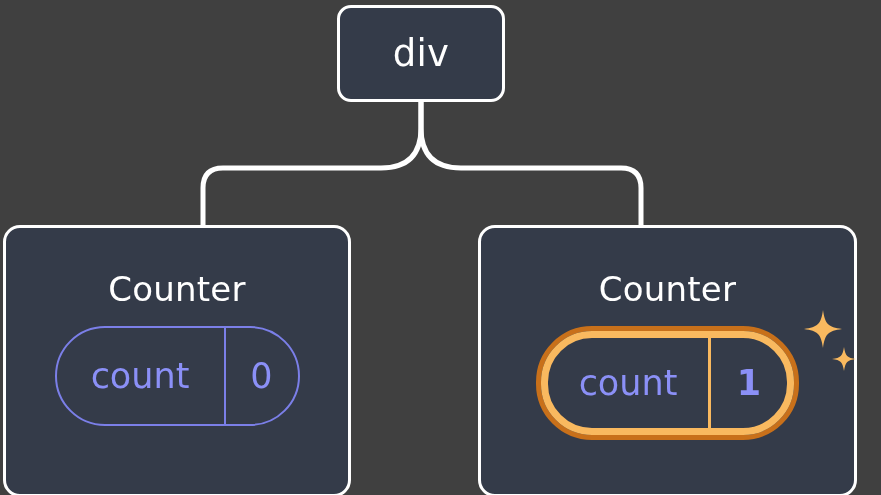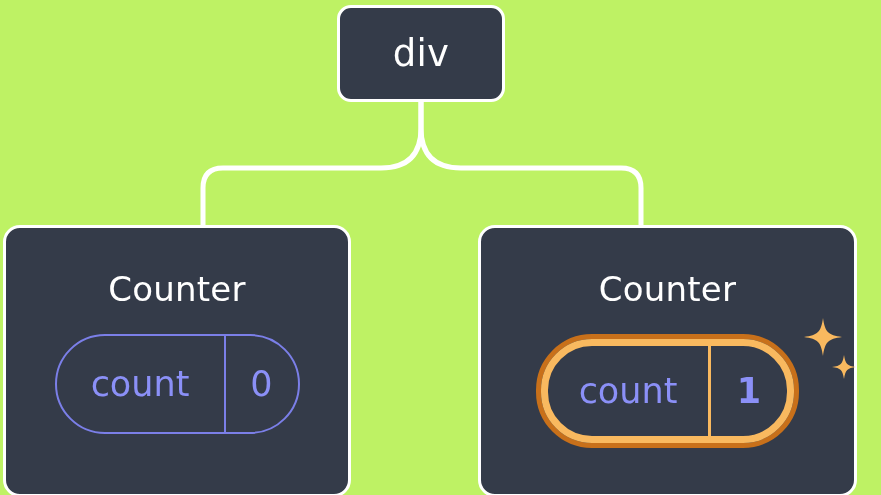--- a/index.html
+++ b/index.html
@@ -11,21 +11,21 @@
     width: 881px;
     height: 495px;
     overflow: hidden;
     font-family: "DejaVu Sans", "Liberation Sans", sans-serif;
   }
 
   #stage {
     position: relative;
     width: 881px;
     height: 495px;
-    background: #bef264;
+    background: #404040;
   }
 
   
   #connectors {
     position: absolute;
     left: 0;
     top: 0;
     width: 881px;
     height: 495px;
   }
@@ -69,21 +69,21 @@
   }
   #node-counter-left  { left: 3px;   width: 348px; }
   #node-counter-right { left: 478px; width: 379px; }
 
   .node-counter .node-title {
     color: #ffffff;
     font-size: 34px;
     font-weight: 400;
     letter-spacing: 0.2px;
     line-height: 1;
-    margin-bottom: 28px;
+    margin-bottom: 20px;
   }
 
   
   .pill-wrap {
     position: relative;
     display: flex;
     align-items: flex-end;
     justify-content: center;
   }
 

